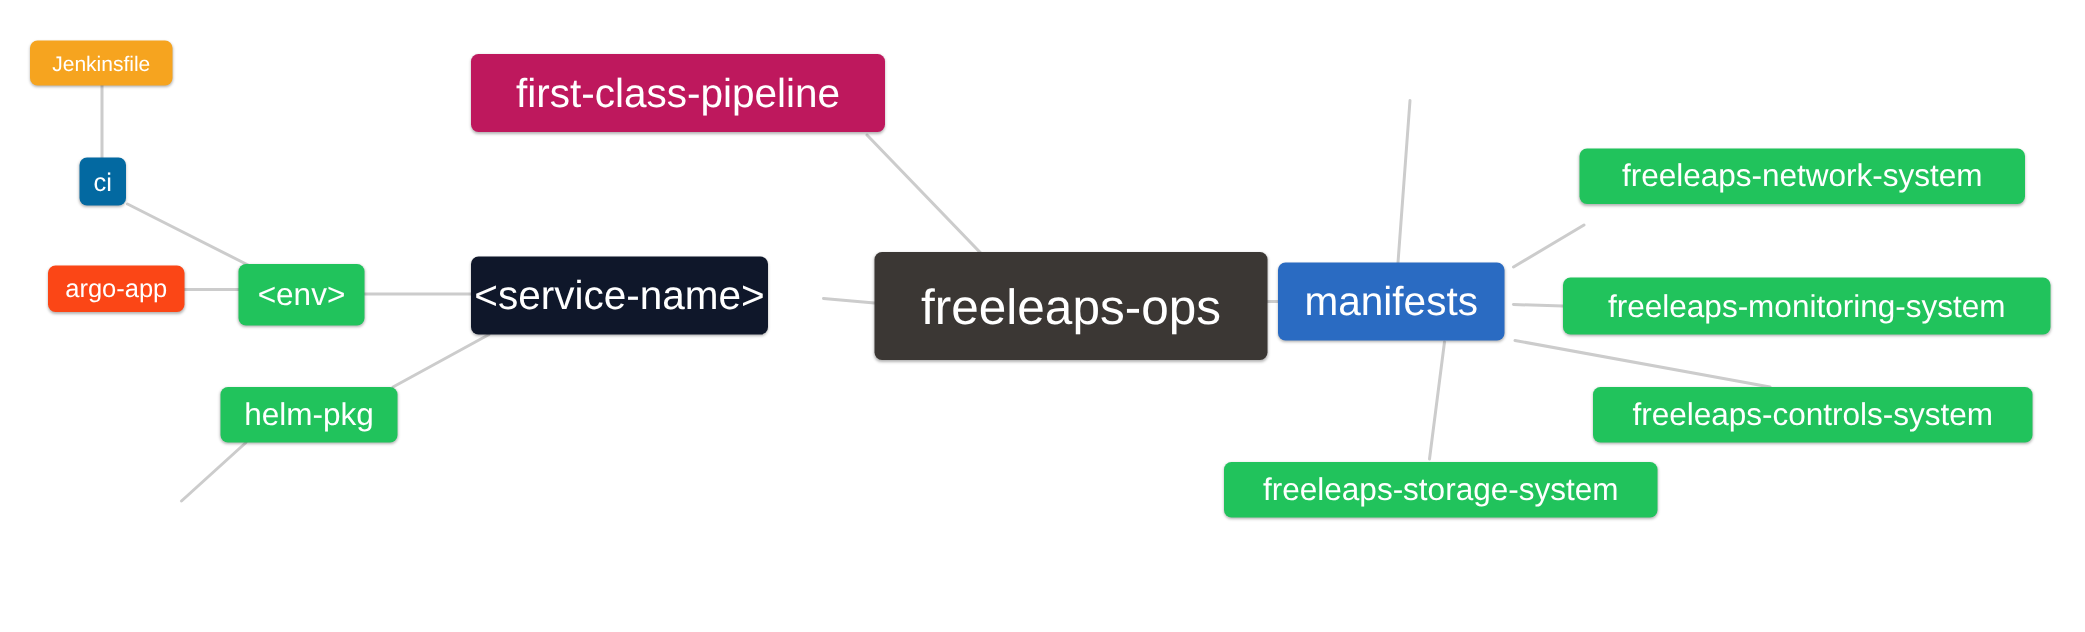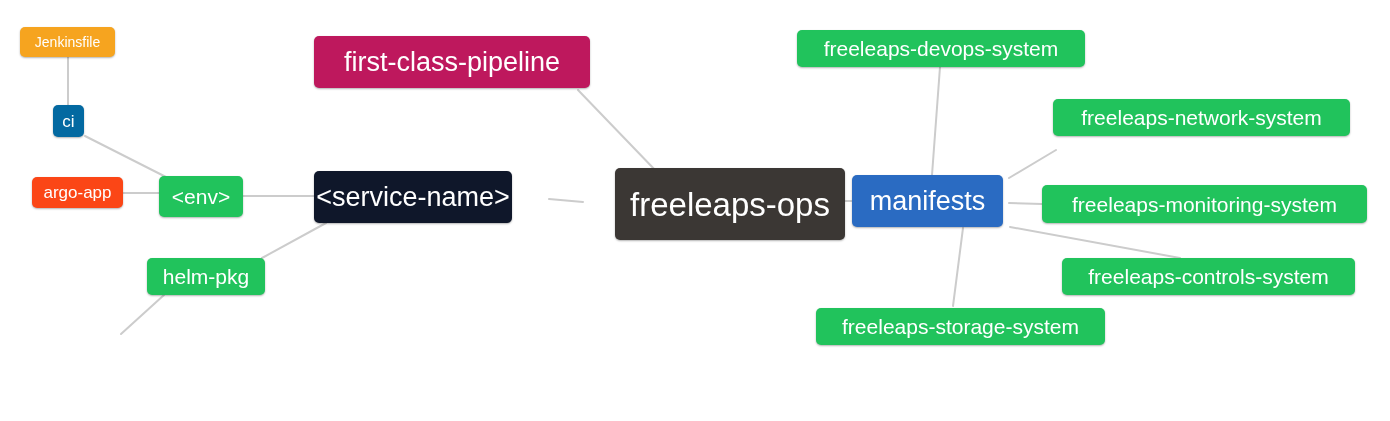--- a/index.html
+++ b/index.html
@@ -62,21 +62,20 @@
     <line x1="963" y1="228" x2="953" y2="306" stroke="#cccccc"></line>
   </svg>
 
   <div class="node d4" style="left: 20px; top: 27px; width: 95px; height: 30px; background: rgb(246, 164, 31);">Jenkinsfile</div>
   <div class="node d3" style="left: 53px; top: 105px; width: 31px; height: 32px; background: #0369a1;">ci</div>
   <div class="node d3" style="left: 32px; top: 177px; width: 91px; height: 31px; background: rgb(251, 70, 22);">argo-app</div>
   <div class="node d2" style="left: 159px; top: 176px; width: 84px; height: 41px; background: rgb(33, 195, 92); text-align: center;">&lt;env&gt;</div>
   <div class="node d2" style="left: 147px; top: 258px; width: 118px; height: 37px; background: rgb(33, 195, 92);">helm-pkg</div>
   <div class="node d1" style="left: 314px; top: 36px; width: 276px; height: 52px; background: #be185d;">first-class-pipeline</div>
   <div class="node d1" style="left: 314px; top: 171px; width: 198px; height: 52px; background: #0f172a;">&lt;service-name&gt;</div>
-  <div class="node d0" style="left: 583px; top: 168px; width: 230px; height: 72px; background: rgb(59, 55, 52); margin-left: 32px;">freeleaps-ops</div>
+  <div class="node d0" style="left: 583px; top: 168px; width: 262px; height: 72px; background: rgb(59, 55, 52);">freeleaps-ops</div>
   <div class="node d1" style="left: 852px; top: 175px; width: 151px; height: 52px; background: rgb(42, 107, 194);">manifests</div>
-  <div class="node d2" style="left: 797px; top: 30px; width: 288px; height: 37px; background: rgb(33, 195, 92);">freeleaps-devops-system</div>
   <div class="node d2" style="left: 1053px; top: 99px; width: 297px; height: 37px; background: rgb(33, 195, 92);">freeleaps-network-system</div>
   <div class="node d2" style="left: 1042px; top: 185px; width: 325px; height: 38px; background: rgb(33, 195, 92);">freeleaps-monitoring-system</div>
   <div class="node d2" style="left: 1062px; top: 258px; width: 293px; height: 37px; background: rgb(33, 195, 92);">freeleaps-controls-system</div>
   <div class="node d2" style="left: 816px; top: 308px; width: 289px; height: 37px; background: rgb(33, 195, 92);">freeleaps-storage-system</div>
 
 </div>
 
 </body></html>

